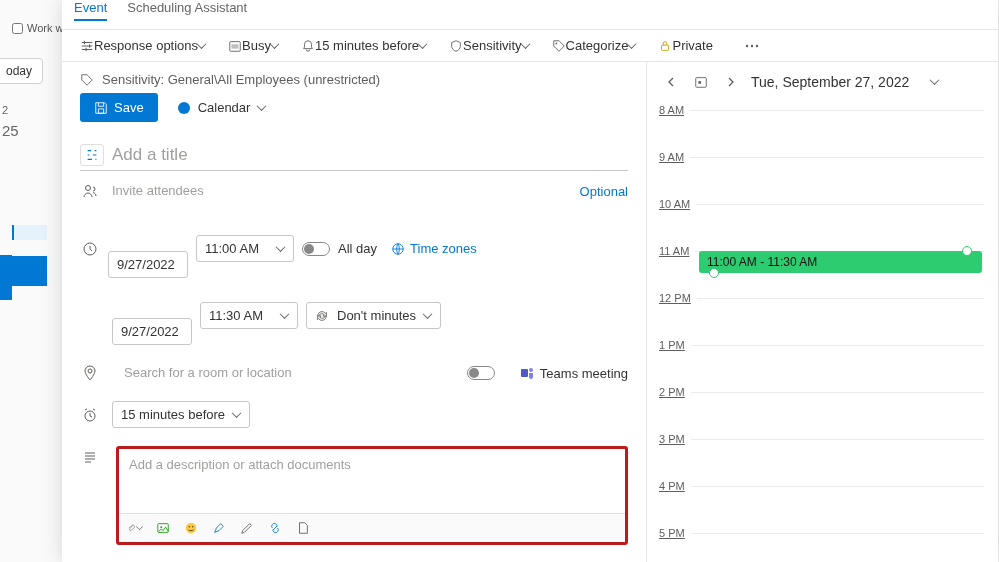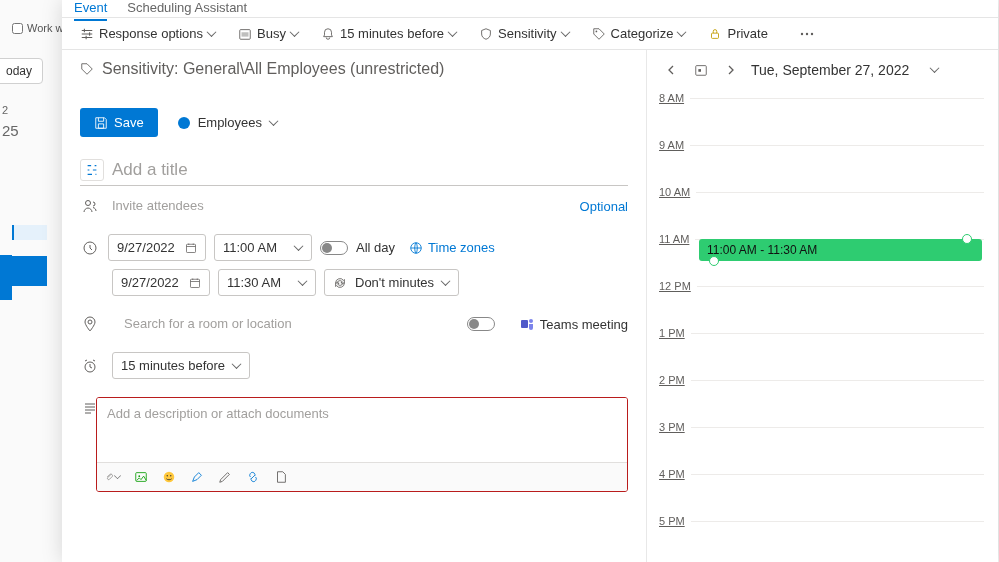--- a/index.html
+++ b/index.html
@@ -10,69 +10,69 @@
 .bg-workweek { position: absolute; left: 12px; top: 22px; font-size: 11px; color: #555; display: flex; align-items: center; gap: 4px; }
 .bg-workweek input { width: 11px; height: 11px; }
 .bg-num { position: absolute; left: 2px; top: 104px; font-size: 11px; color: #666; }
 .bg-num2 { position: absolute; left: 2px; top: 122px; font-size: 15px; color: #666; }
 .bg-event { position: absolute; left: 0; top: 255px; width: 12px; height: 45px; background: #0078d4; }
 .bg-event2 { position: absolute; left: 12px; top: 225px; width: 35px; height: 15px; background: #e5f1fb; border-left: 2px solid #0078d4; font-size: 8px; }
 .bg-event3 { position: absolute; left: 12px; top: 256px; width: 35px; height: 30px; background: #0078d4; }
 
 .main-panel { position: absolute; left: 62px; top: 0; width: 936px; height: 562px; background: #fff; box-shadow: 0 0 20px rgba(0,0,0,0.15); }
 
-.tabs { display: flex; gap: 20px; padding: 0 12px; border-bottom: 1px solid #e5e5e5; height: 18px; align-items: flex-start; }
+.tabs { display: flex; gap: 20px; padding: 0 12px; border-bottom: 1px solid #e5e5e5; height: 30px; align-items: flex-start; }
 .tab { font-size: 13px; color: #666; padding-bottom: 4px; cursor: pointer; }
 .tab.active { color: #0078d4; border-bottom: 2px solid #0078d4; font-weight: 500; }
 
 .toolbar { display: flex; align-items: center; gap: 6px; padding: 6px 10px; border-bottom: 1px solid #e5e5e5; height: 32px; }
-.tb-btn { display: flex; align-items: center; gap: 5px; padding: 4px 8px; font-size: 13px; color: #333; cursor: pointer; border-radius: 3px; }
+.tb-btn { display: flex; align-items: center; padding: 4px 8px; font-size: 13px; color: #333; cursor: pointer; border-radius: 3px; }
 .chev-down { width: 8px; height: 8px; }
 .chev-down::after { content: ''; display: block; width: 6px; height: 6px; border-right: 1px solid #666; border-bottom: 1px solid #666; transform: rotate(45deg) translate(-1px,-1px); }
 
 .content-wrap { display: flex; height: calc(100% - 50px); }
 .form-col { width: 585px; padding: 10px 18px 0 18px; border-right: 1px solid #e8e8e8; }
 .cal-col { flex: 1; padding: 10px 14px 0 14px; position: relative; }
 
-.sens-row { display: flex; align-items: center; gap: 8px; font-size: 16px; color: #605e5c; margin-bottom: 30px; }
+.sens-row { display: flex; align-items: center; gap: 8px; font-size: 13px; color: #605e5c; margin-bottom: 6px; }
 
 .save-row { display: flex; align-items: center; gap: 20px; margin-bottom: 18px; }
 .save-btn { background: #0078d4; color: #fff; border: none; padding: 7px 14px; border-radius: 3px; font-size: 13px; display: flex; align-items: center; gap: 6px; cursor: pointer; }
 .cal-select { display: flex; align-items: center; gap: 8px; font-size: 13px; color: #333; cursor: pointer; }
 .cal-dot { width: 12px; height: 12px; border-radius: 50%; background: #0078d4; }
 
 .form-row { display: flex; align-items: center; gap: 12px; margin-bottom: 8px; position: relative; }
 .row-icon { width: 20px; color: #605e5c; display: flex; justify-content: center; }
 .title-input-wrap { flex: 1; border-bottom: 1px solid #c8c6c4; display: flex; align-items: center; padding: 4px 0; }
 .title-icon-box { border: 1px solid #e1dfdd; border-radius: 3px; padding: 3px 4px; margin-right: 8px; }
 .title-input { border: none; outline: none; font-size: 17px; color: #4c1d95; flex: 1; }
 .title-input::placeholder { color: #a19f9d; }
 
 .attendee-row { display: flex; align-items: center; margin-bottom: 16px; }
 .attendee-input { border: none; outline: none; font-size: 13px; flex: 1; color: #333; border-bottom: 1px solid transparent; padding: 4px 0; }
 .attendee-input::placeholder { color: #a19f9d; }
 .optional-link { color: #0078d4; font-size: 13px; cursor: pointer; }
 
 .dt-row { display: flex; align-items: center; gap: 8px; margin-bottom: 8px; }
 .dt-box { border: 1px solid #c8c6c4; border-radius: 3px; padding: 5px 8px; font-size: 13px; color: #333; display: flex; align-items: center; gap: 8px; background: #fff; cursor: pointer; }
-.dt-date { width: 98px; }
+.dt-date { width: 80px; margin-top: 32px; }
 .dt-time { width: 98px; }
 .toggle-sw { width: 28px; height: 14px; border-radius: 8px; background: #fff; border: 1px solid #888; position: relative; cursor: pointer; }
 .toggle-sw::after { content: ''; position: absolute; left: 1px; top: 1px; width: 10px; height: 10px; border-radius: 50%; background: #888; }
 .allday-label { font-size: 13px; color: #333; }
 .tz-link { color: #0078d4; font-size: 13px; cursor: pointer; display: flex; align-items: center; gap: 5px; margin-left: 6px; }
 
 .loc-row { display: flex; align-items: center; gap: 24px; margin-bottom: 16px; margin-top: 16px; }
 .loc-input { border: none; border-bottom: 1px solid transparent; outline: none; font-size: 13px; flex: 1; padding: 4px 0; }
 .loc-input::placeholder { color: #a19f9d; }
 .teams-label { font-size: 13px; color: #333; display: flex; align-items: center; gap: 5px; }
 
 .reminder-row { display: flex; align-items: center; gap: 12px; margin-bottom: 16px; }
 
-.desc-box { border: 1px solid #b91c1c; border-radius: 3px; margin-left: 16px; overflow: hidden; }
+.desc-box { border: 3px solid #b91c1c; border-radius: 3px; margin-left: 36px; overflow: hidden; }
 .desc-input { border: none; outline: none; width: 100%; min-height: 60px; padding: 8px 10px; font-size: 13px; resize: none; font-family: inherit; }
 .desc-input::placeholder { color: #a19f9d; }
 .desc-toolbar { border-top: 1px solid #e1dfdd; padding: 6px 8px; display: flex; gap: 12px; align-items: center; background: #fafafa; }
 .desc-tb-icon { width: 16px; height: 16px; cursor: pointer; display: flex; align-items: center; justify-content: center; }
 
 .cal-header { display: flex; align-items: center; gap: 10px; margin-bottom: 18px; }
 .cal-nav-btn { width: 20px; height: 20px; cursor: pointer; color: #605e5c; display: flex; align-items: center; justify-content: center; }
 .cal-date-label { font-size: 14px; color: #333; display: flex; align-items: center; gap: 22px; cursor: pointer; }
 
 .time-grid { position: relative; }
@@ -173,21 +173,21 @@
 
       <div class="save-row">
         <button class="save-btn">
           <svg width="14" height="14" viewBox="0 0 16 16">
               <path d="M2 2h10l2 2v10H2V2zm3 0v4h6V2M5 9h6v5H5z" stroke="#fff" fill="none"></path>
             </svg>
           <span>Save</span>
         </button>
         <div class="cal-select">
           <span class="cal-dot"></span>
-          <span>Employees</span>
+          <span>Calendar</span>
           <span class="chev-down"></span>
         </div>
       </div>
 
       <div class="form-row">
         <div class="title-input-wrap">
           <div class="title-icon-box">
             <svg width="14" height="14" viewBox="0 0 16 16">
                 <path d="M3 3h4M11 3h2M3 8h2M9 8h4M3 13h5M12 13h1" stroke="#0078d4" stroke-width="1.3"></path>
               </svg>

